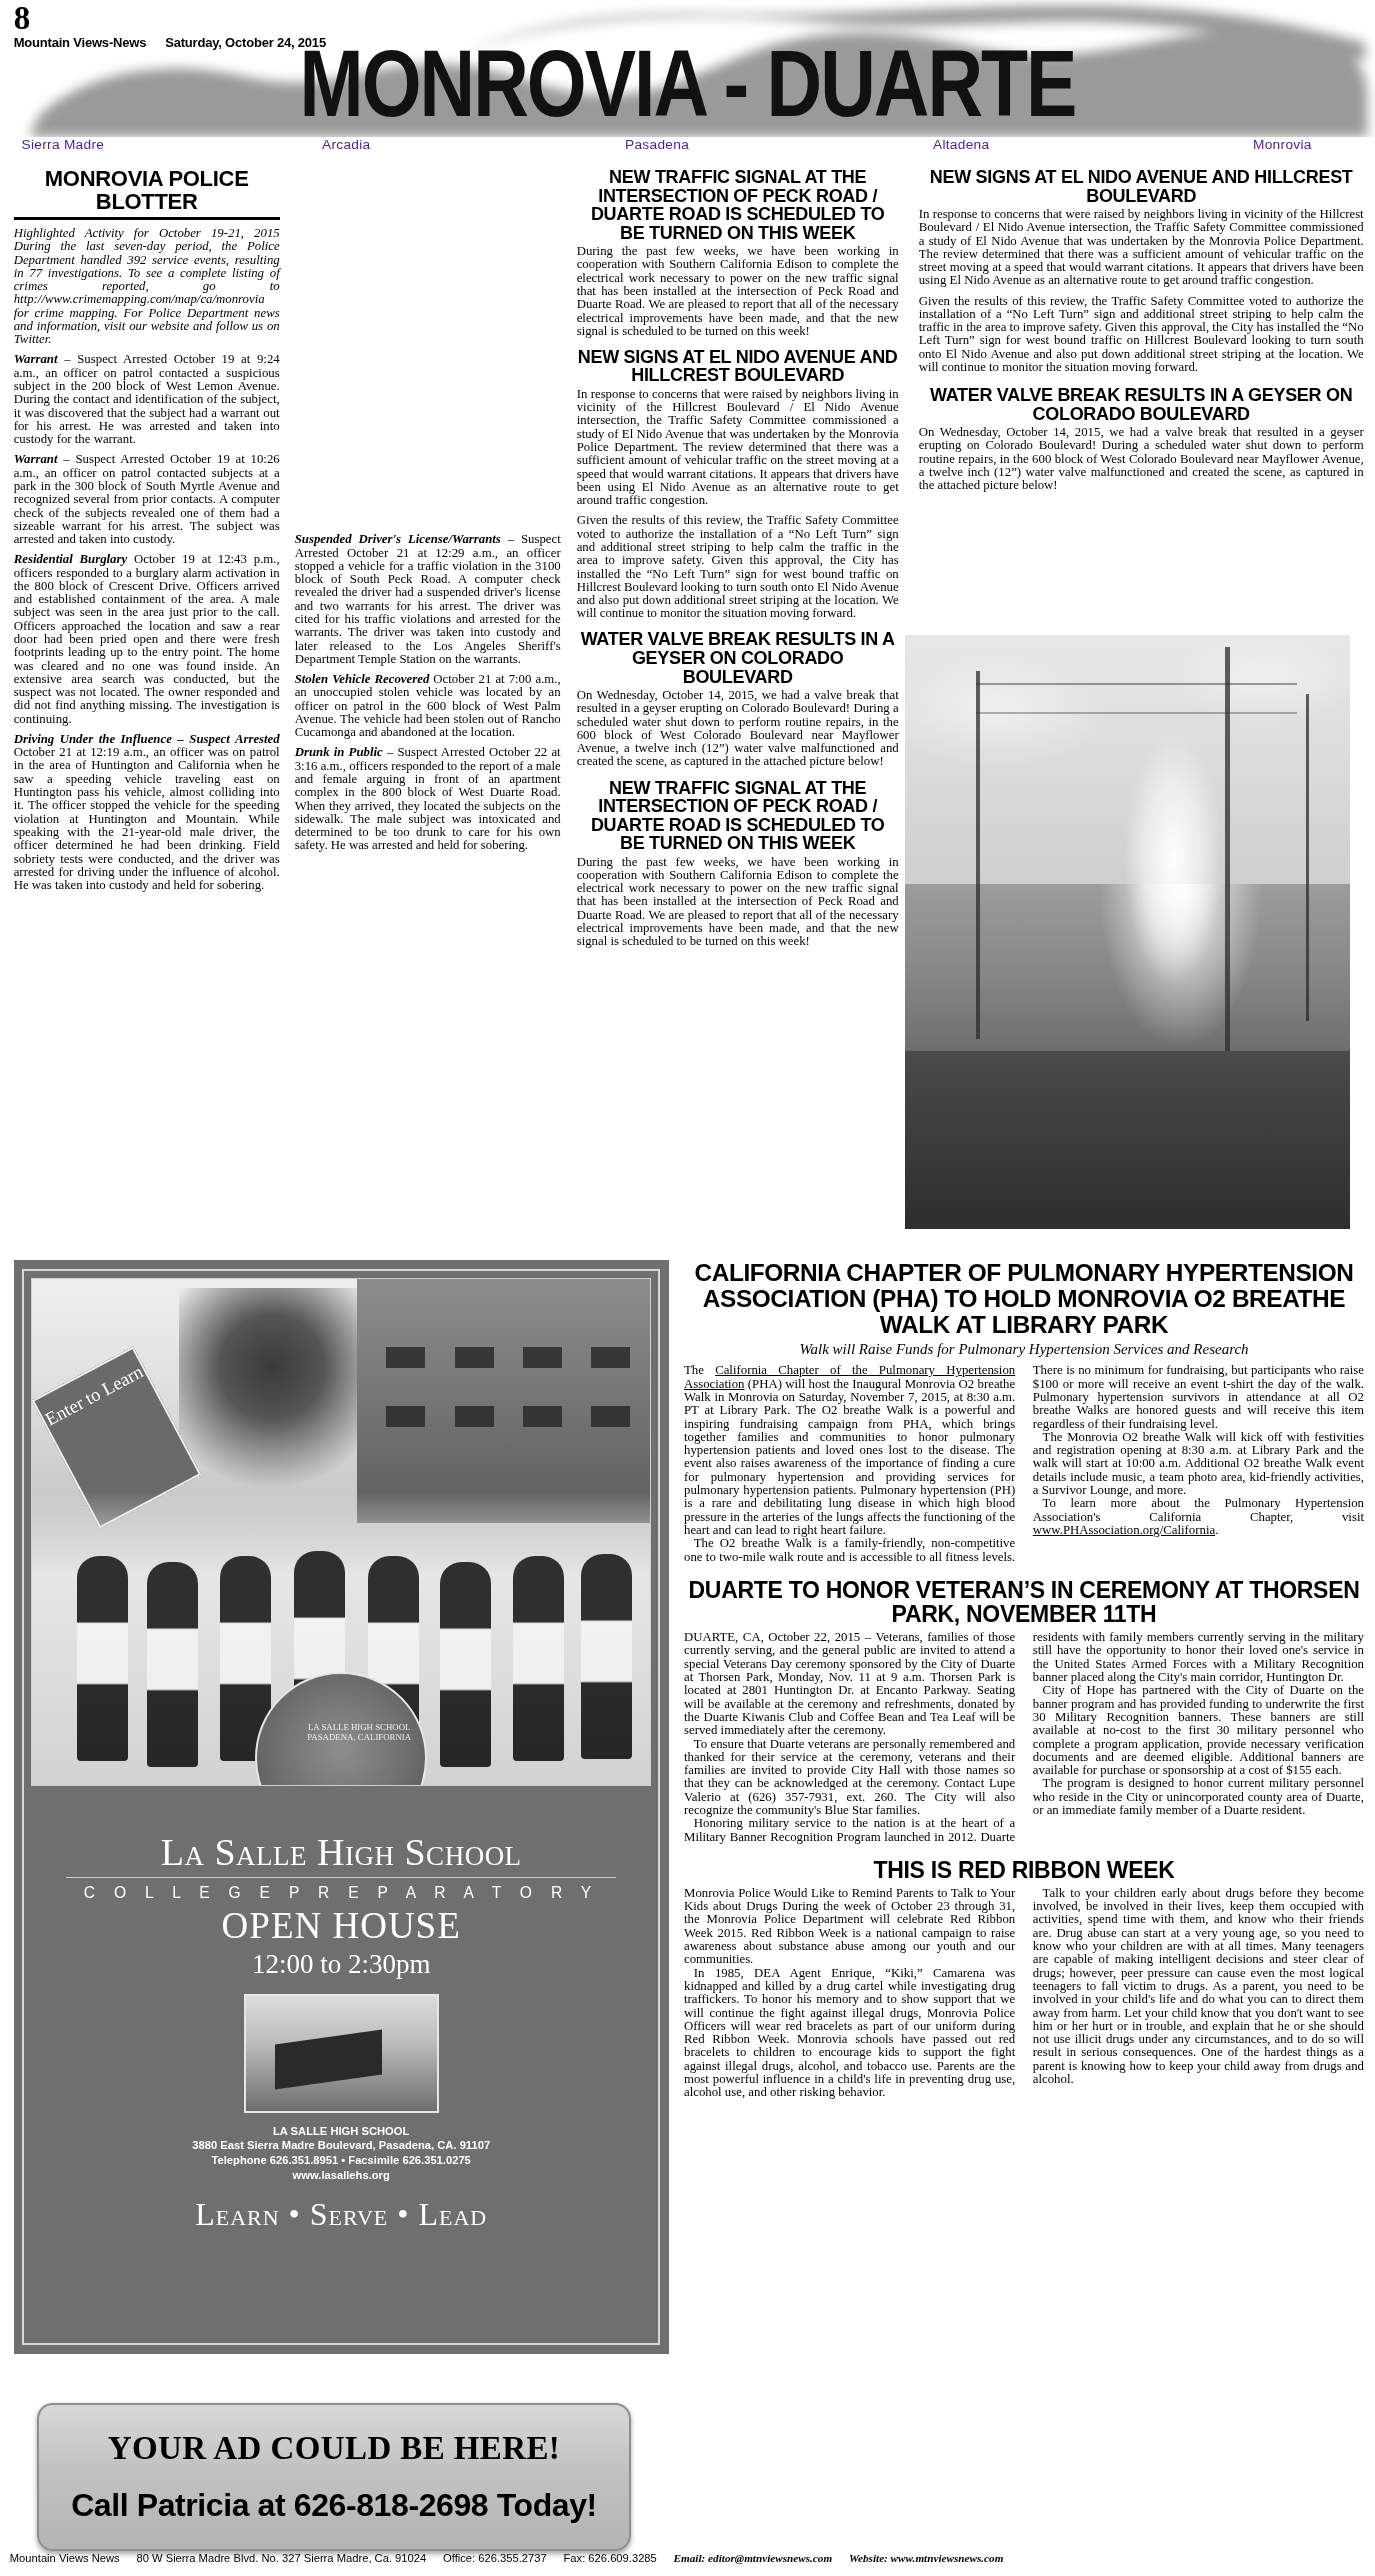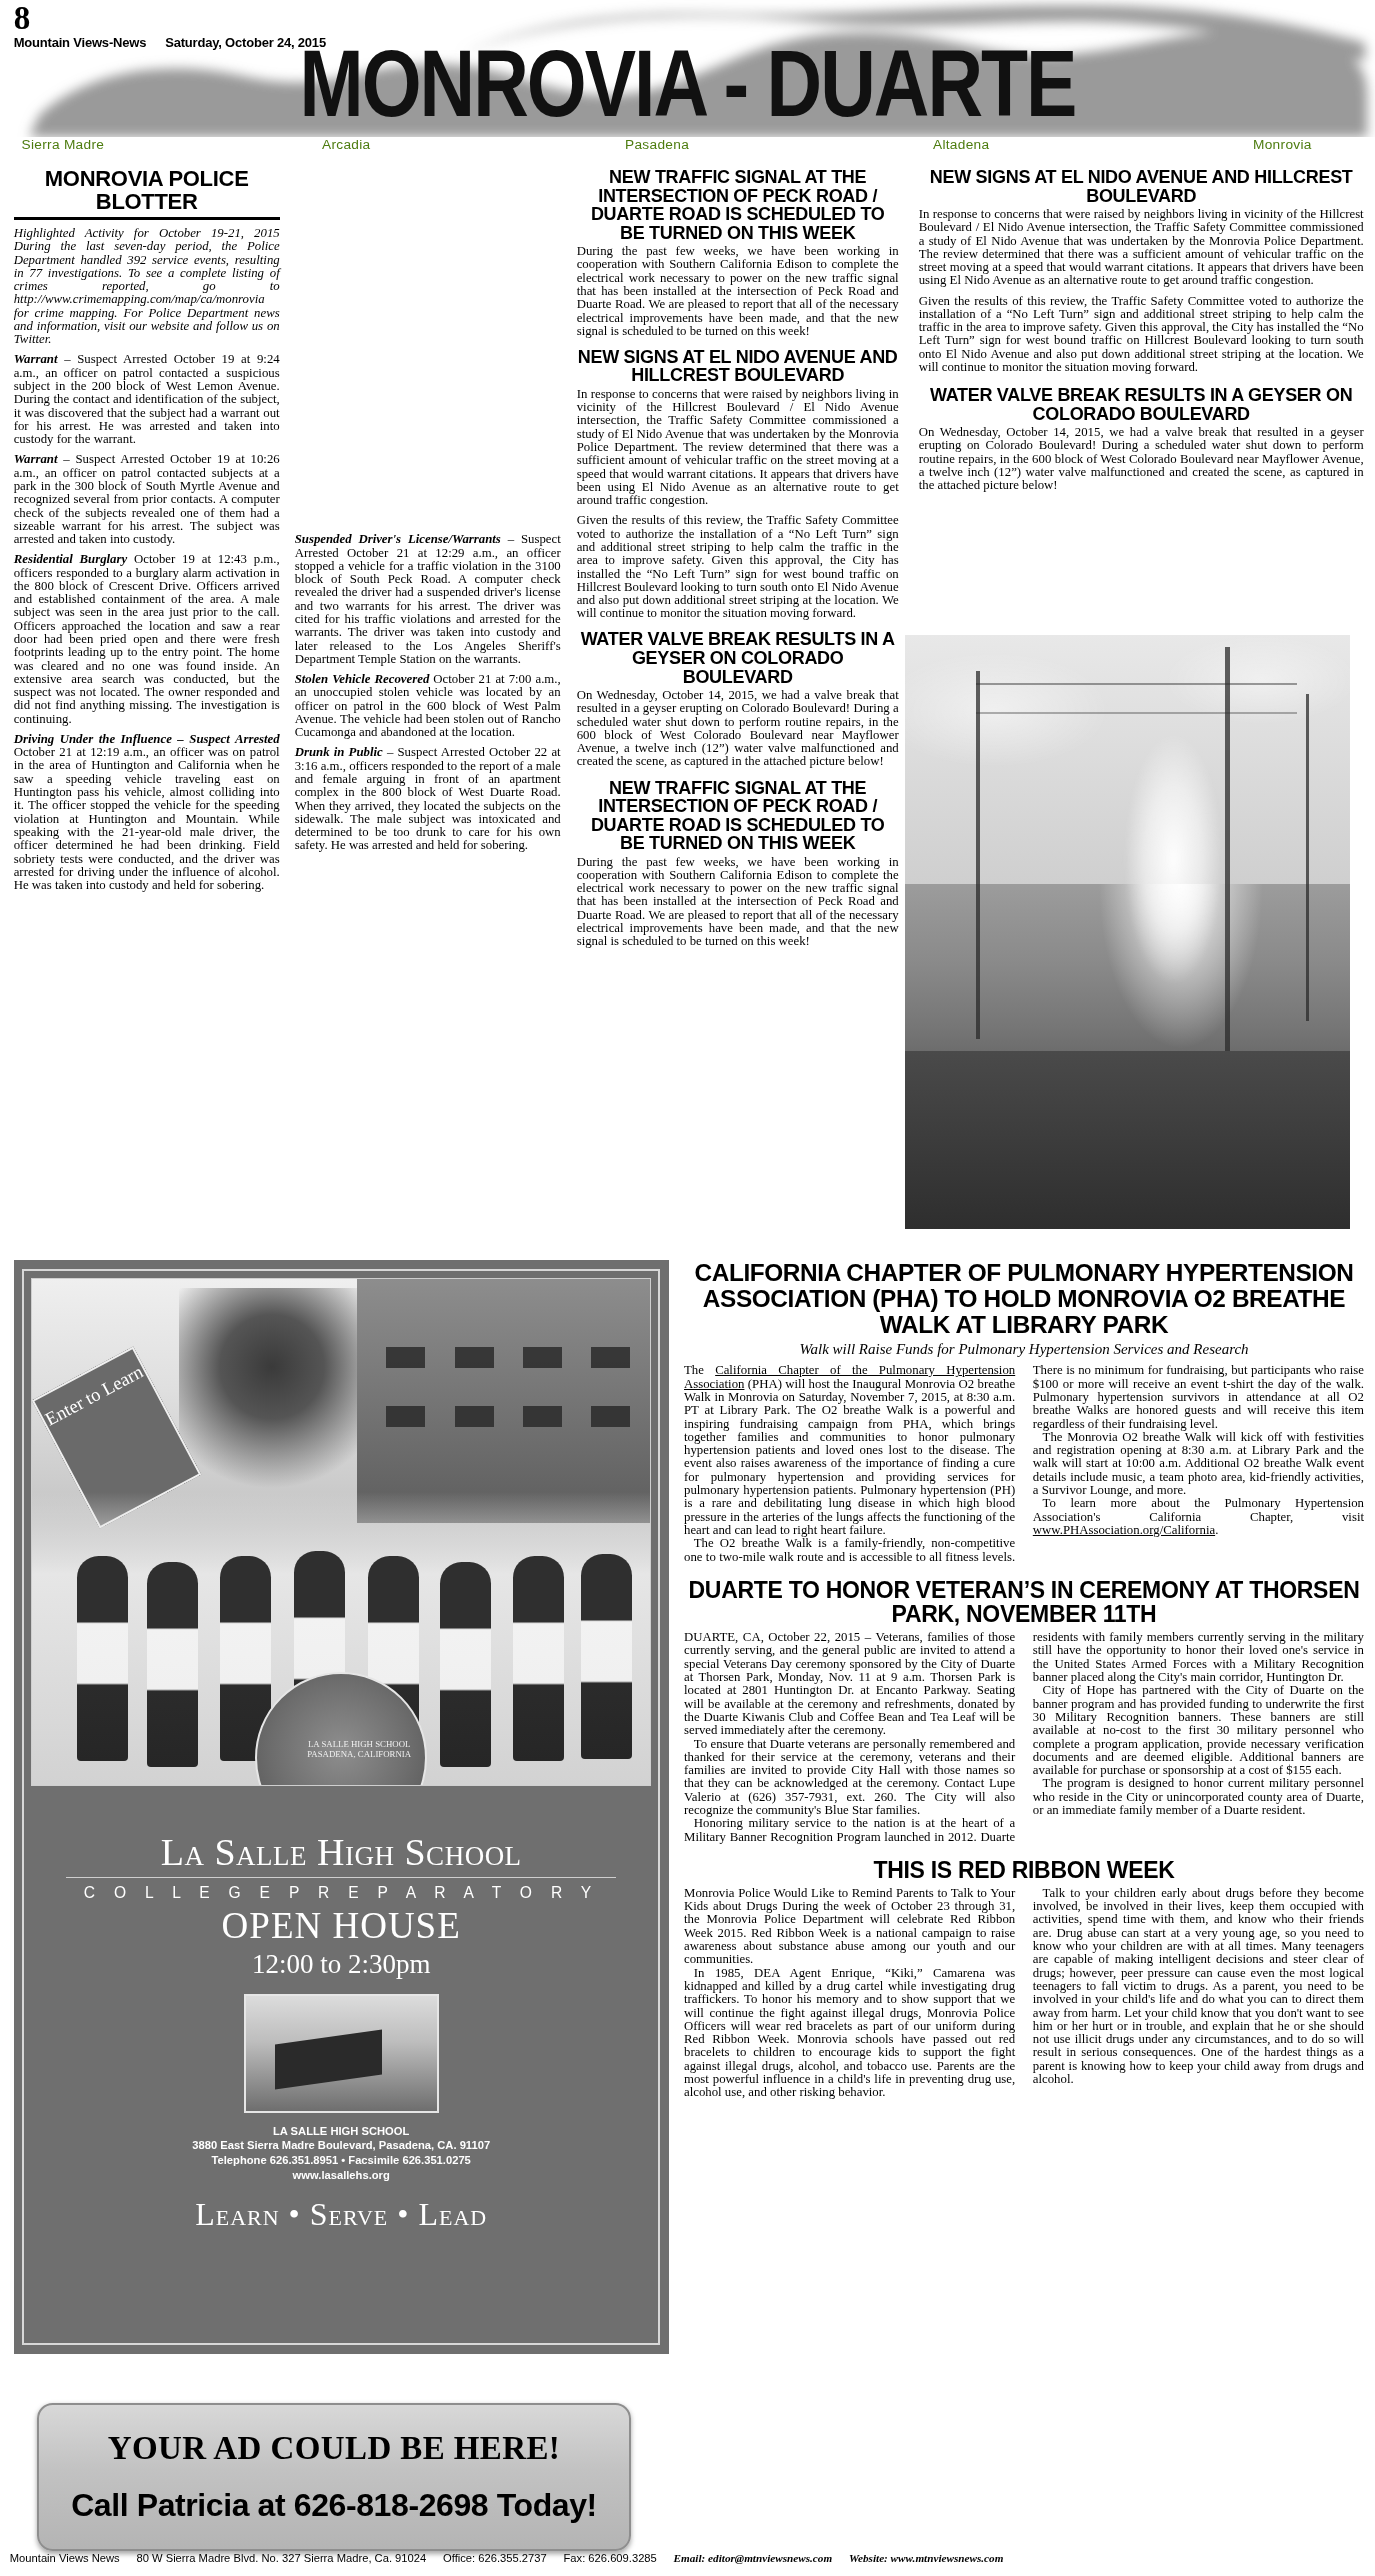--- a/index.html
+++ b/index.html
@@ -45,21 +45,21 @@
     color:#111;
   }
   .mast-cities {
     position:absolute; left:0; top:137px; width:1375px;
     height:21.5px;
   }
   .mast-cities span {
     position:absolute;
     font-family:"Liberation Sans", sans-serif;
     font-size:13.7px; font-weight:500;
-    color:#4d7c0f;
+    color:#4c1d95;
     letter-spacing:0.3px;
   }
 
   
   .hl {
     font-family:"Liberation Sans", sans-serif;
     font-weight:bold;
     text-align:center;
     letter-spacing:-0.3px;
     line-height:1.03;
@@ -394,21 +394,21 @@
         <div class="person" style="left:45px;"></div>
         <div class="person" style="left:115px;bottom:17.6px;"></div>
         <div class="person" style="left:188px;"></div>
         <div class="person" style="left:262px;bottom:29px;"></div>
         <div class="person" style="left:336px;"></div>
         <div class="person" style="left:408px;bottom:17.6px;"></div>
         <div class="person" style="left:481px;"></div>
         <div class="person" style="left:549px;bottom:25.4px;"></div>
       </div>
       <div class="seal">
-        <div style="margin-top:65px;line-height:10.7px;padding-left:36px;">LA SALLE HIGH SCHOOL PASADENA, CALIFORNIA</div>
+        <div style="margin-top:48px;line-height:10.7px;padding-left:36px;">LA SALLE HIGH SCHOOL PASADENA, CALIFORNIA</div>
       </div>
     </div>
 
     <div class="ls-name">La Salle High School</div>
     <div class="ls-rule"></div>
     <div class="ls-sub">C O L L E G E   P R E P A R A T O R Y</div>
 
     <div class="ls-open">OPEN HOUSE</div>
     <div class="ls-time">12:00 to 2:30pm</div>
 

